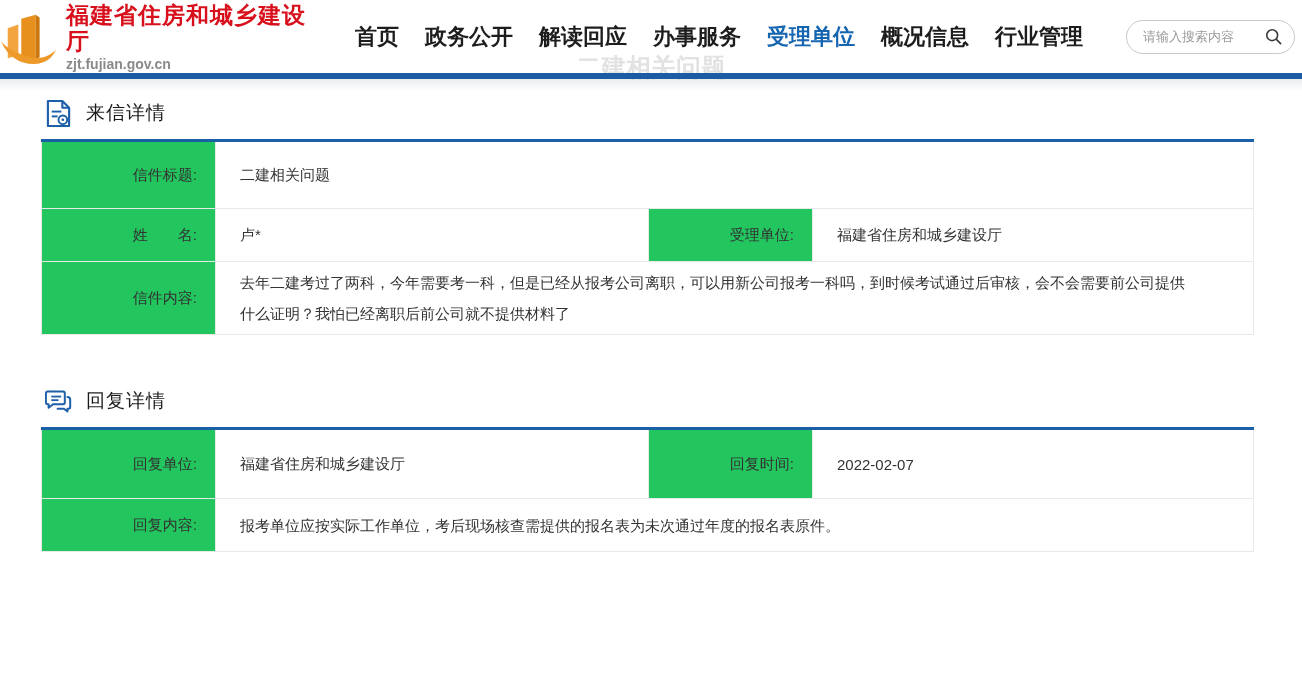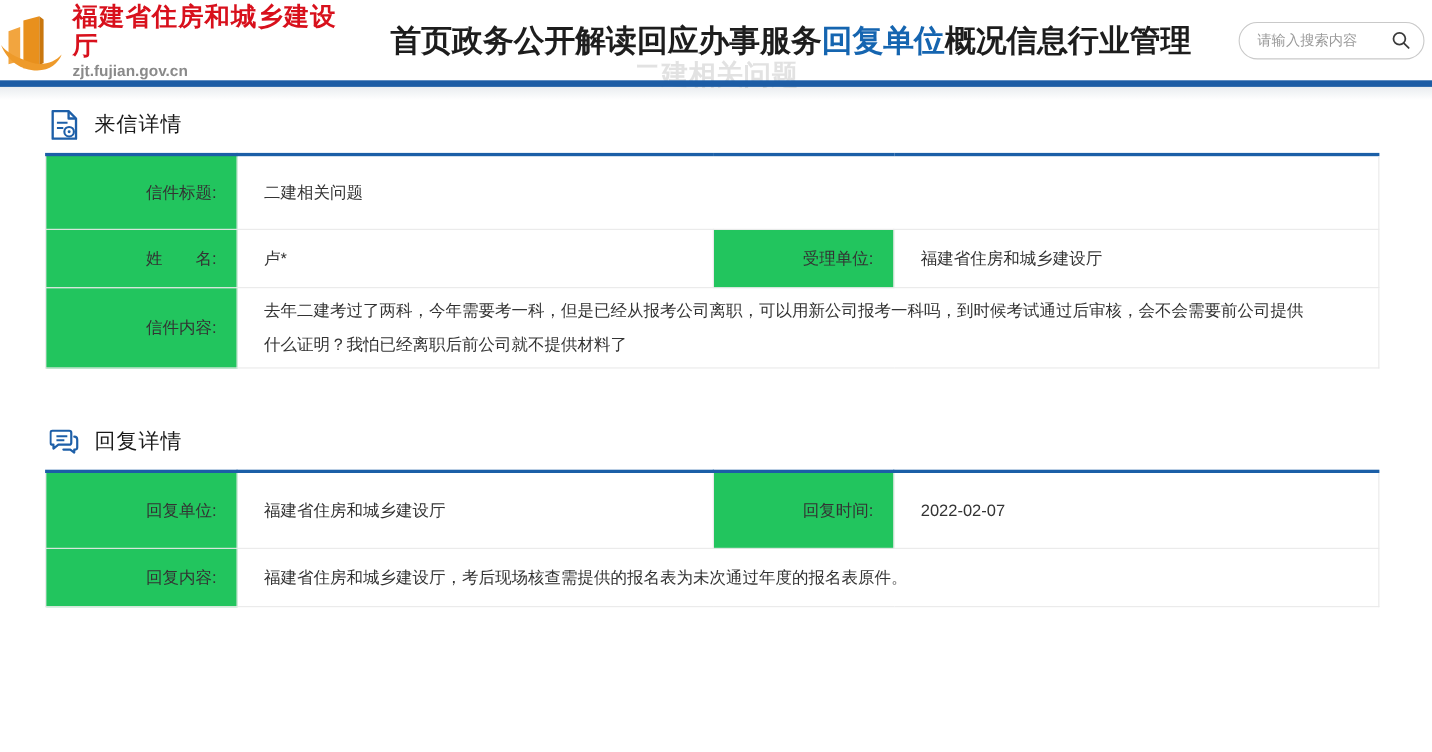--- a/index.html
+++ b/index.html
@@ -19,21 +19,21 @@
   header {
     position:relative; z-index:2; height:73px;
     display:flex; align-items:center; padding:0 7px 0 0;
   }
   .logo { display:flex; align-items:center; width:322px; flex:0 0 auto; }
   .logo-icon { width:58px; height:58px; margin-top:2px; flex:0 0 auto; }
   .logo-text { margin-left:8px; }
   .site-name { color:#d8101c; font-size:23px; font-weight:bold; letter-spacing:1px; line-height:26px; }
   .site-url  { color:#8a8a8a; font-size:14px; font-weight:bold; margin-top:2px; }
 
-  nav { display:flex; margin-left:33px; font-size:28px; font-weight:bold; color:#1d1d1d; white-space:nowrap; }
+  nav { display:flex; gap:26px; margin-left:33px; font-size:22px; font-weight:bold; color:#1d1d1d; white-space:nowrap; }
   nav .item { cursor:pointer; }
   nav .item.active { color:#1565b0; }
 
   .search {
     margin-left:auto; width:169px; height:34px; border:1px solid #c9c9c9;
     border-radius:18px; display:flex; align-items:center; padding:0 12px 0 14px; background:#fff;
   }
   .search input { border:none; outline:none; flex:1; min-width:0; font-size:13px; color:#3b82f6; background:transparent; font-family:inherit; }
   .search input::placeholder { color:#9a9a9a; }
   .search-icon { flex:0 0 auto; margin-left:4px; }
@@ -76,21 +76,21 @@
         <div class="site-name">福建省住房和城乡建设厅</div>
         <div class="site-url">zjt.fujian.gov.cn</div>
       </div>
     </div>
 
     <nav>
       <div class="item">首页</div>
       <div class="item">政务公开</div>
       <div class="item">解读回应</div>
       <div class="item">办事服务</div>
-      <div class="item active">回复单位</div>
+      <div class="item active">受理单位</div>
       <div class="item">概况信息</div>
       <div class="item">行业管理</div>
     </nav>
 
     <div class="search">
       <input type="text" placeholder="请输入搜索内容" style="">
       <svg class="search-icon" width="17" height="17" viewBox="0 0 17 17">
         <circle cx="7.2" cy="7.2" r="5.4" fill="none" stroke="#3a3a3a" stroke-width="1.6"></circle>
         <line x1="11.4" y1="11.4" x2="15.6" y2="15.6" stroke="#3a3a3a" stroke-width="1.6" stroke-linecap="round"></line>
       </svg>
@@ -163,20 +163,20 @@
       <tbody>
           <tr class="h70">
         <td class="label">回复单位:</td>
         <td class="value">福建省住房和城乡建设厅</td>
         <td class="label">回复时间:</td>
         <td class="value">2022-02-07</td>
       </tr>
       <tr class="h67">
         <td class="label">回复内容:</td>
         <td class="value" colspan="3">
-          <div class="content-text">福建省住房和城乡建设厅，考后现场核查需提供的报名表为未次通过年度的报名表原件。</div>
+          <div class="content-text">报考单位应按实际工作单位，考后现场核查需提供的报名表为未次通过年度的报名表原件。</div>
         </td>
       </tr>
     </tbody>
       </table>
 
   </main>
 </div>
 
 </body></html>

